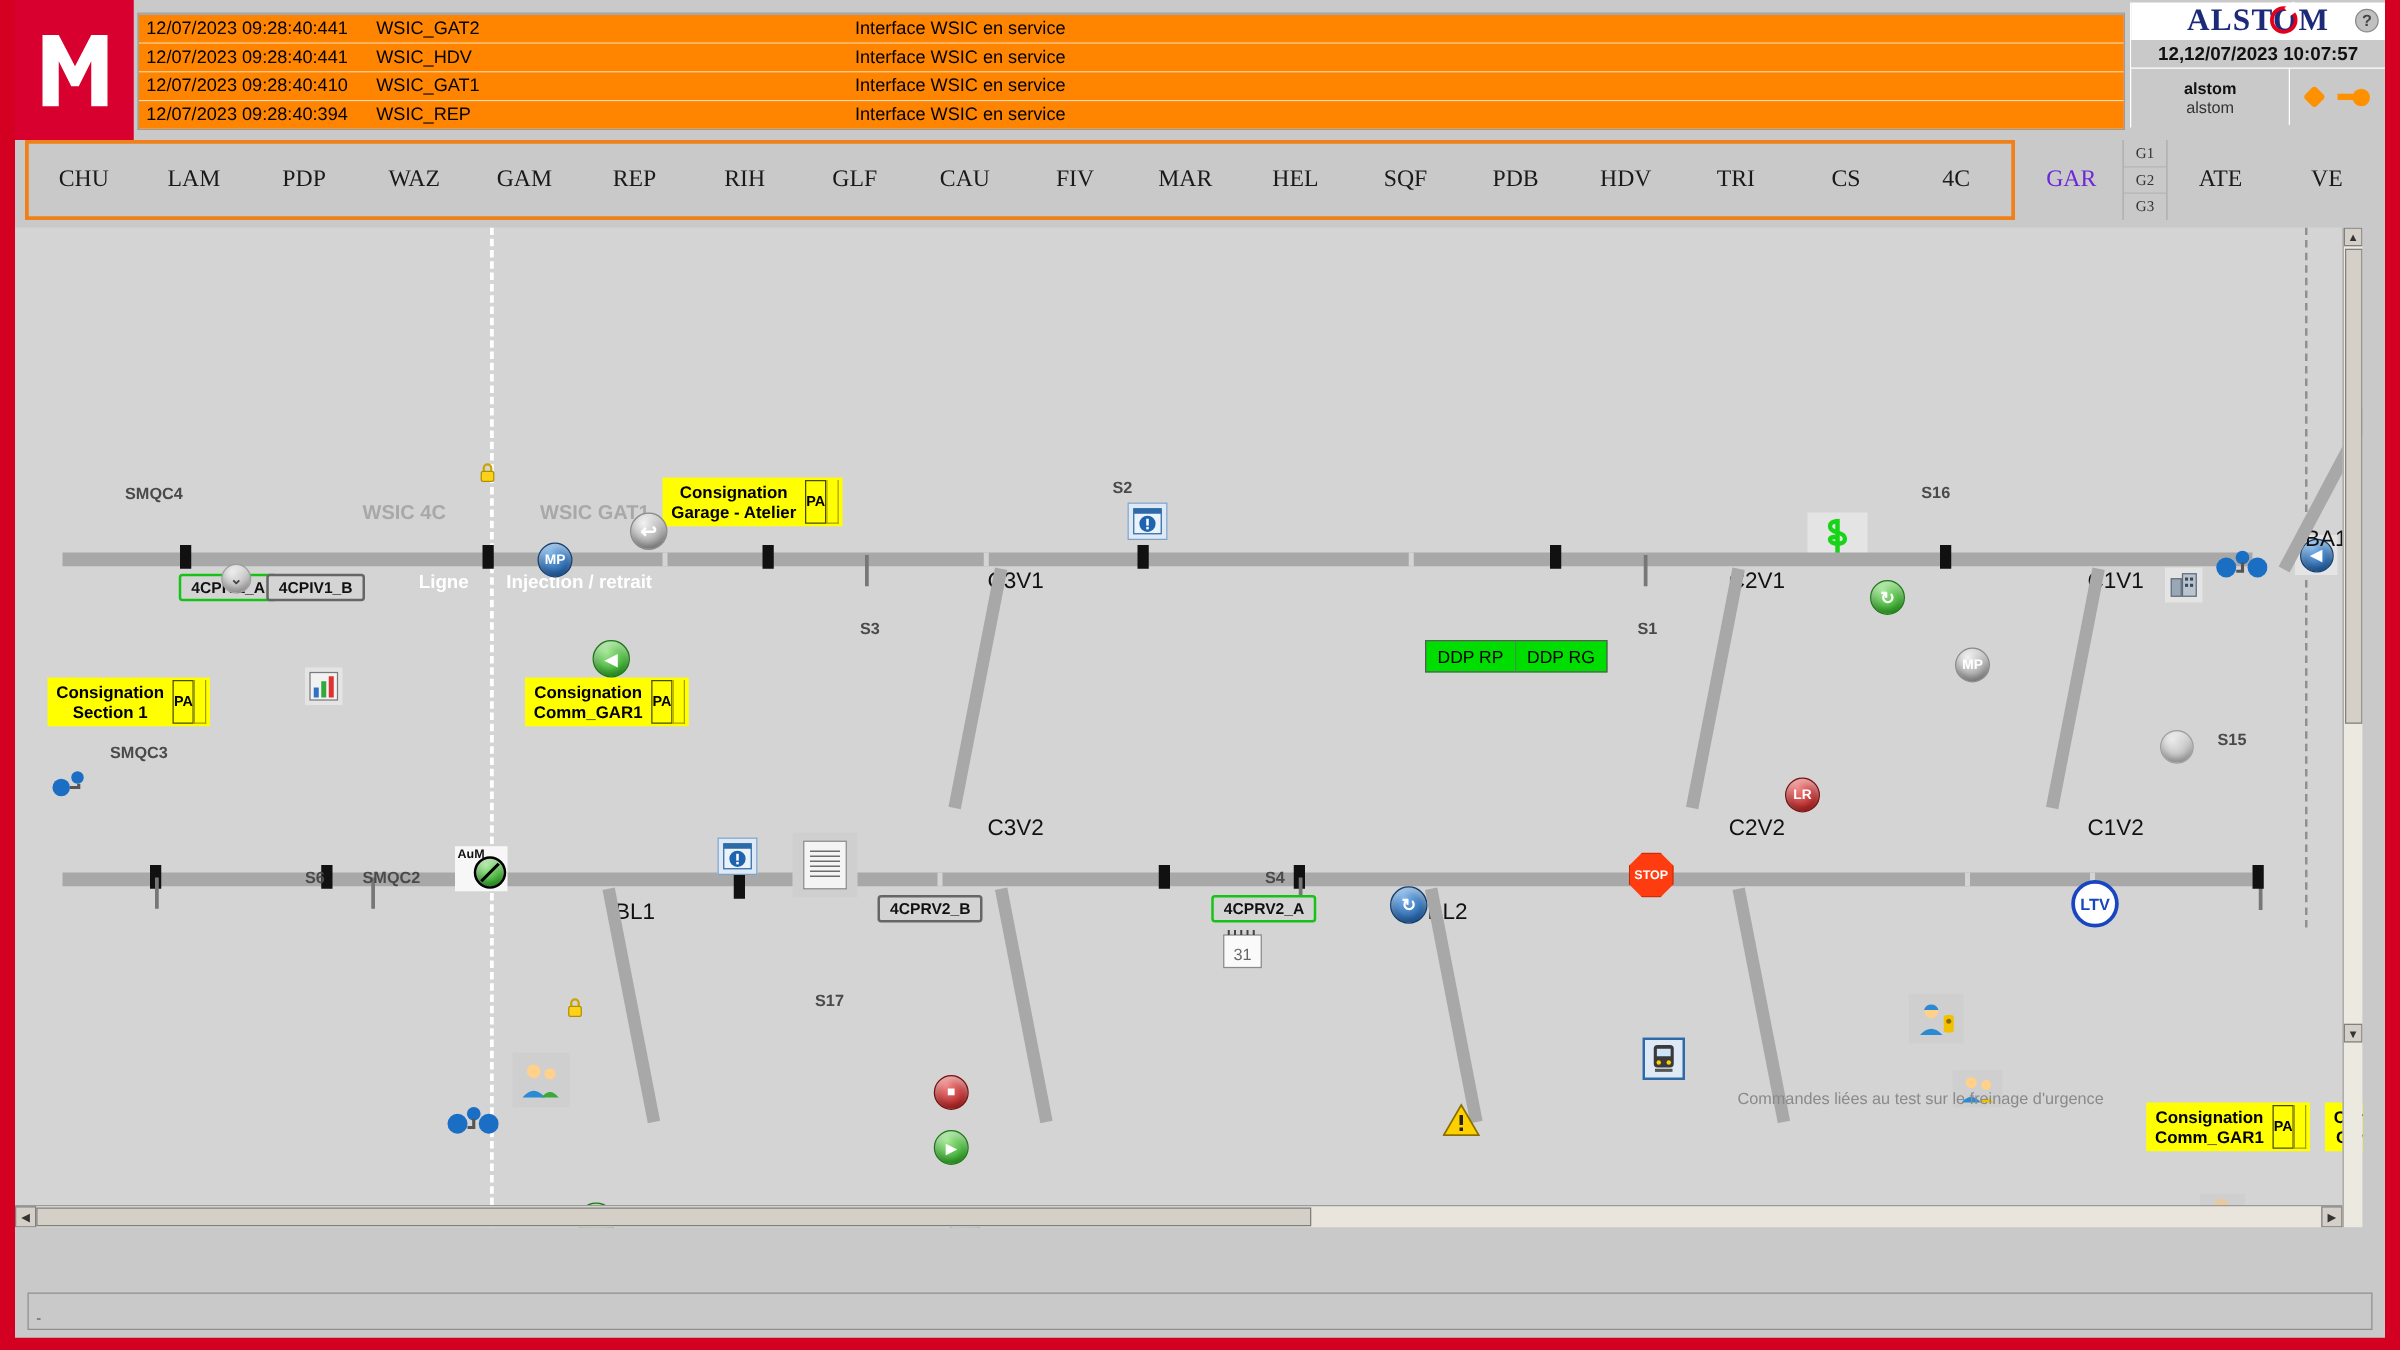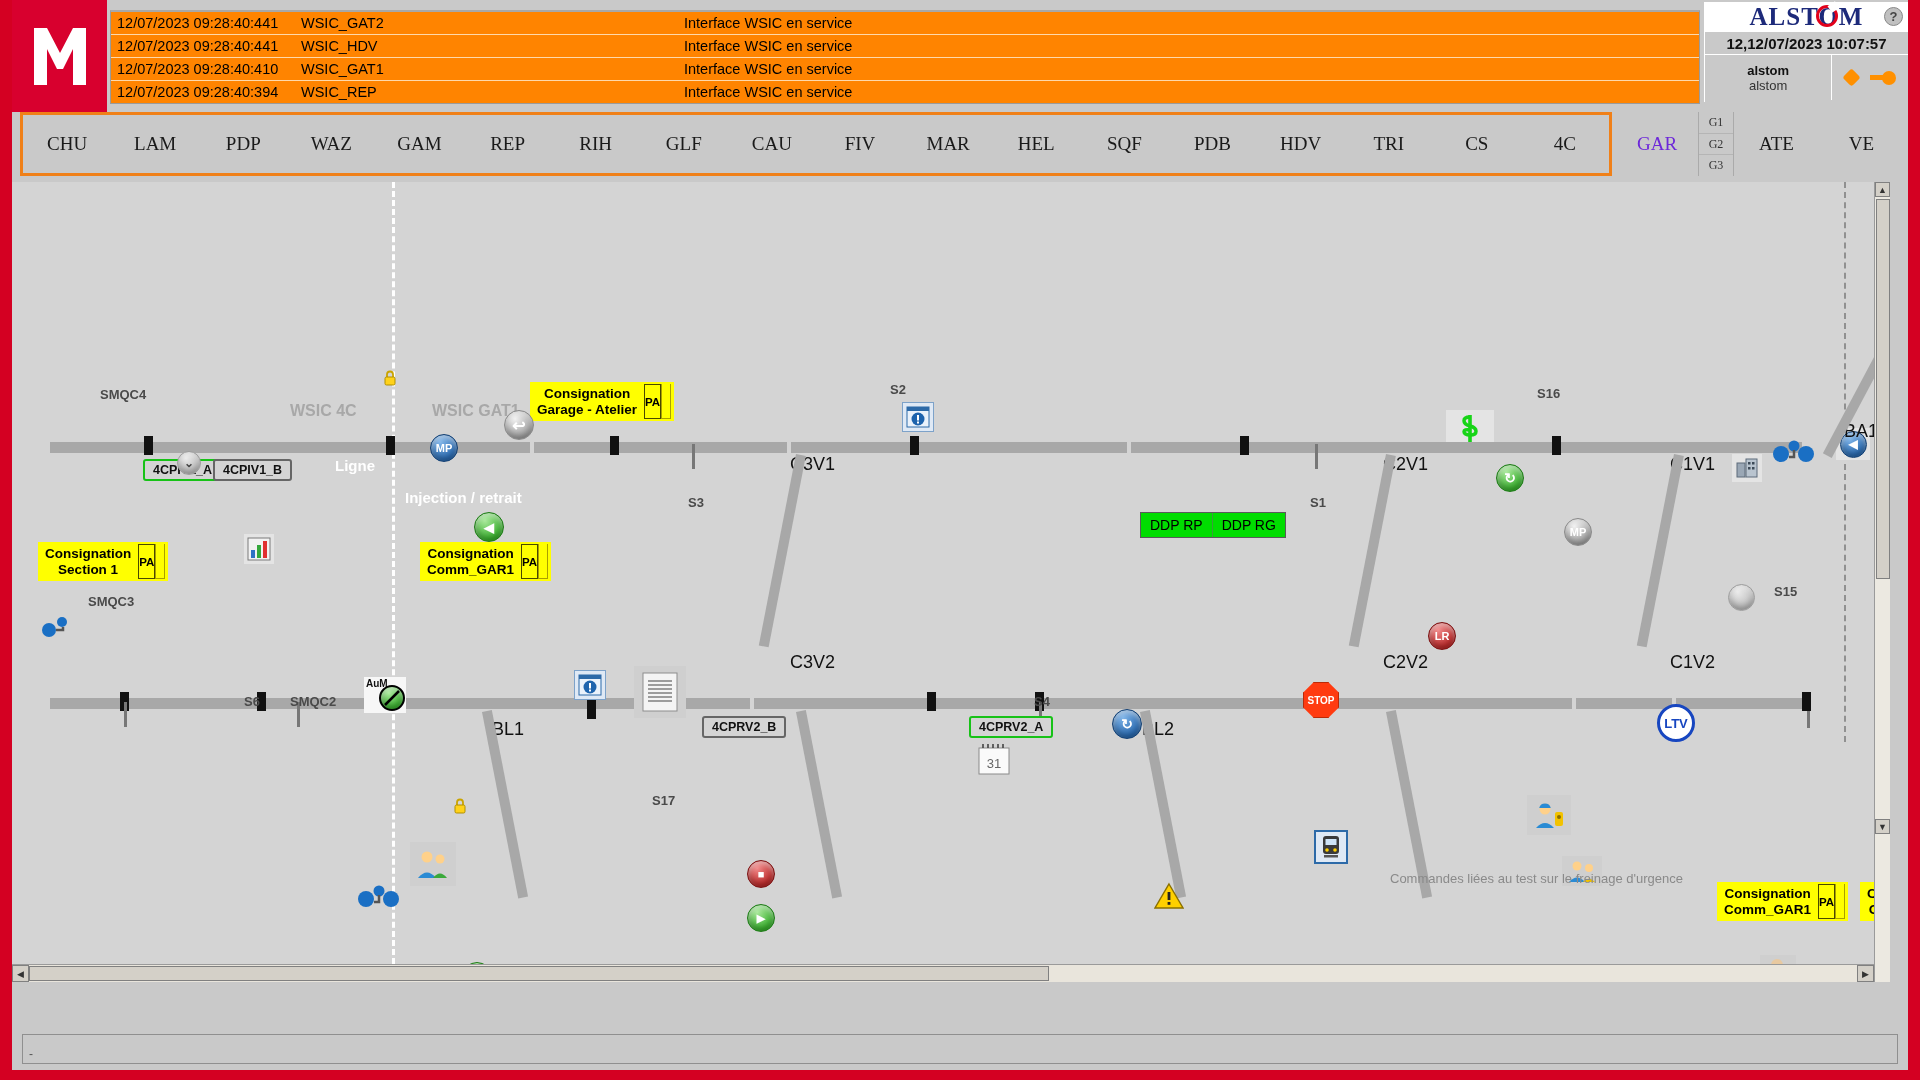--- a/index.html
+++ b/index.html
@@ -413,21 +413,21 @@
 
   <div id="diagram">
    <div id="diagram-inner">
 
     <div class="vdash" style="left:380px; top:0px; height:800px;"></div>
     <div class="vdash-gray" style="left:1832px; top:0px; height:560px;"></div>
 
     <div class="lbl-big-gray" style="left:278px; top:220px;">WSIC 4C</div>
     <div class="lbl-big-gray" style="left:420px; top:220px;">WSIC GAT1</div>
     <div class="lbl-white" style="left:323px; top:275px;">Ligne</div>
-    <div class="lbl-white" style="left:393px; top:275px;margin-top:32px;">Injection / retrait</div>
+    <div class="lbl-white" style="left:393px; top:275px;">Injection / retrait</div>
 
     <div class="consign" style="left:518px; top:200px;">
       <div class="consign-txt">
         <span>Consignation</span>
         <span>Garage - Atelier</span>
       </div>
       <div class="consign-pa">
         <div class="pa-top">PA</div>
         <div class="pa-bot"></div>
       </div>
@@ -622,21 +622,21 @@
 
     <div class="circ circ-blue" style="left:1100px; top:748px; width:30px; height:30px; font-size:14px; transform:translateY(-221px);">↻</div>
 
     <div class="stop-sign" style="left:1291px; top:500px; width:36px; height:36px;">STOP</div>
 
     <div class="ltv-ring" style="left:1645px; top:522px; width:38px; height:38px;">LTV</div>
 
     <div class="lbl" style="left:76px;  top:412px;">SMQC3</div>
     <div class="lbl" style="left:232px; top:512px;">S6</div>
     <div class="lbl" style="left:278px; top:512px;">SMQC2</div>
-    <div class="lbl" style="left:1022px;top:512px;">S4</div>
+    <div class="lbl" style="left:1000px;top:512px;">S4</div>
     <div class="lbl" style="left:640px; top:611px;">S17</div>
     <div class="lbl" style="left:1762px;top:402px;">S15</div>
     <div class="lbl-dark" style="left:480px; top:537px;">BL1</div>
     <div class="lbl-dark" style="left:1130px;top:537px;">BL2</div>
     <div class="lbl-dark" style="left:778px; top:470px;">C3V2</div>
     <div class="lbl-dark" style="left:1371px;top:470px;">C2V2</div>
     <div class="lbl-dark" style="left:1658px;top:470px;">C1V2</div>
 
     <div class="branch" style="left:470px;  top:530px; width:10px; height:190px; transform: rotate(-11deg);"></div>
     <div class="branch" style="left:784px;  top:530px; width:10px; height:190px; transform: rotate(-11deg);"></div>

